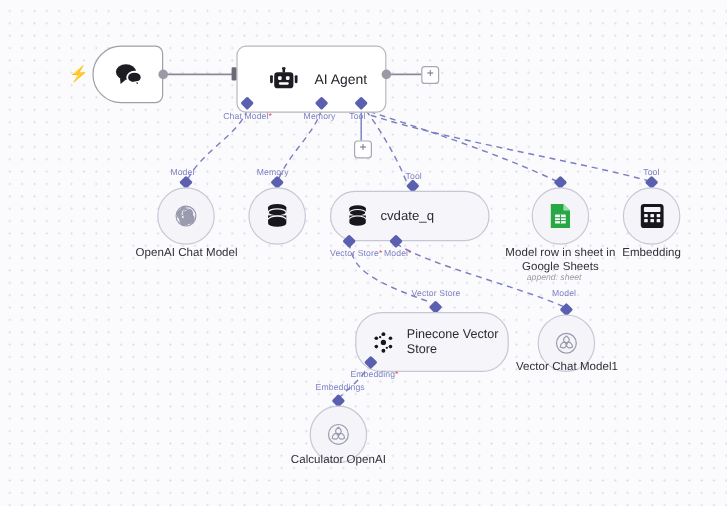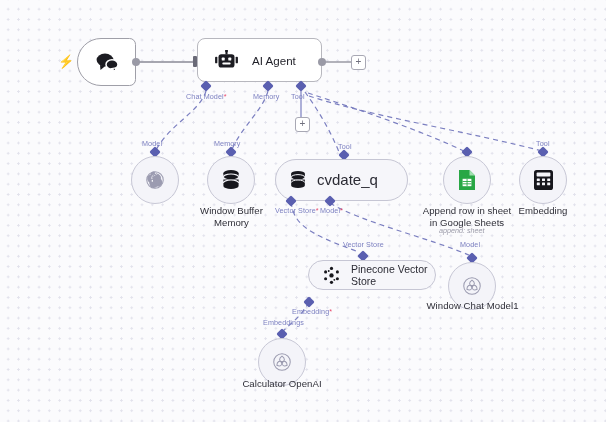--- a/index.html
+++ b/index.html
@@ -183,21 +183,21 @@
         <ellipse cx="11" cy="8" rx="8.4" ry="6.4" fill="#1c1c22"></ellipse>
         <path d="M6 13 L6.5 18 L11 14.2 Z" fill="#1c1c22"></path>
         <ellipse cx="18" cy="12.5" rx="6" ry="4.7" fill="#1c1c22" stroke="#ffffff" stroke-width="1.5"></ellipse>
         <path d="M21.5 16 L21.5 19.4 L17.6 16.6 Z" fill="#1c1c22" stroke="#ffffff" stroke-width="1.2"></path>
       </svg>
     </span>
   </div>
   <div class="bolt" style="left:58px; top:55px;">⚡</div>
   <div class="port-round" style="left:132px; top:58px;"></div>
 
-  <div class="node rect-node" style="left:197px; top:38px; width:125px; height:44px;">
+  <div class="node rect-node" style="left:197px; top:38px; width:125px; height:56px;padding-left:10px;">
     <span class="node-icon" style="margin-left:16px;">
       <svg width="25" height="20" viewBox="0 0 26 21" xmlns="http://www.w3.org/2000/svg">
         <rect x="1" y="7" width="2.4" height="7" rx="1" fill="#1c1c22"></rect>
         <rect x="22.6" y="7" width="2.4" height="7" rx="1" fill="#1c1c22"></rect>
         <rect x="4.6" y="4.5" width="16.8" height="14" rx="3" fill="#1c1c22"></rect>
         <rect x="11.9" y="0.4" width="2.2" height="4.2" fill="#1c1c22"></rect>
         <circle cx="13" cy="1" r="1.5" fill="#1c1c22"></circle>
         <rect x="8" y="8" width="3.1" height="3.1" rx="0.7" fill="#ffffff"></rect>
         <rect x="14.9" y="8" width="3.1" height="3.1" rx="0.7" fill="#ffffff"></rect>
         <rect x="8.6" y="13.2" width="8.8" height="2.1" rx="1" fill="#ffffff"></rect>
@@ -231,71 +231,71 @@
     <span class="node-icon">
       <svg width="22" height="22" viewBox="0 0 24 24" xmlns="http://www.w3.org/2000/svg">
         <path d="M11.9 2.3c-2.3 0-4.2 1.5-4.8 3.6-1.8.4-3.2 1.9-3.5 3.7-.4 2.2.7 4.3 2.6 5.3-.5 2.1.5 4.3 2.4 5.3 1.9 1 4.3.6 5.7-1 2.1.4 4.2-.7 5.1-2.6.9-1.9.5-4.2-1-5.6.5-2.1-.4-4.3-2.3-5.3-.9-.5-1.9-.6-2.9-.4-.9-1.9-2.8-3-4.3-3zm0 1.5c1.2 0 2.3.6 2.9 1.6l-4.4 2.5c-.4.2-.6.6-.6 1v5.3l-1.6-.9c-.1 0-.1-.1-.1-.2V9.5c0-1.9 1.7-3.6 3.8-3.6z" fill="#9b9bb0"></path>
         <circle cx="12" cy="12" r="9" fill="none" stroke="#9b9bb0" stroke-width="1.1"></circle>
         <path d="M12 5.5c1.6 1.1 2.6 2.2 2.6 3.7 0 1.6-1.1 2.6-2.6 3.6-1.5-1-2.6-2-2.6-3.6 0-1.5 1-2.6 2.6-3.7z" fill="none" stroke="#9b9bb0" stroke-width="1.1"></path>
         <path d="M6.4 15.5c.1-1.9.7-3.2 2-4 1.4-.8 2.8-.4 4.3.4-.1 1.8-.7 3.2-2.1 4-1.3.8-2.7.4-4.2-.4z" fill="none" stroke="#9b9bb0" stroke-width="1.1"></path>
         <path d="M17.6 15.5c-1.5.8-2.9 1.2-4.2.4-1.4-.8-2-2.2-2.1-4 1.5-.8 2.9-1.2 4.3-.4 1.3.8 1.9 2.1 2 4z" fill="none" stroke="#9b9bb0" stroke-width="1.1"></path>
       </svg>
     </span>
   </div>
+  <div class="caption" style="left:104px; top:205px; width:103px;">OpenAI Chat Model</div>
 
   <div class="port" style="left:227px; top:148px;"></div>
   <div class="port-label" style="left:214px; top:139px;">Memory</div>
   <div class="node circle-node" style="left:207px; top:156px; width:48px; height:48px;">
     <span class="node-icon">
       <svg width="20" height="22" viewBox="0 0 20 22" xmlns="http://www.w3.org/2000/svg">
         <ellipse cx="10" cy="4" rx="7.6" ry="3" fill="#17171d"></ellipse>
         <rect x="2.4" y="4" width="15.2" height="4" fill="#17171d"></rect>
         <ellipse cx="10" cy="8" rx="7.6" ry="3" fill="#17171d" stroke="#f4f4f9" stroke-width="1.1"></ellipse>
         <rect x="2.4" y="10.5" width="15.2" height="3.8" fill="#17171d"></rect>
         <ellipse cx="10" cy="14" rx="7.6" ry="3" fill="#17171d" stroke="#f4f4f9" stroke-width="1.1"></ellipse>
         <path d="M2.4 14 v3 a7.6 3 0 0 0 15.2 0 v-3z" fill="#17171d"></path>
       </svg>
     </span>
   </div>
-  <div class="caption" style="left:187px; top:205px; width:89px;">Window Buffer Memory</div>
 
   <div class="port" style="left:340px; top:151px;"></div>
   <div class="port-label" style="left:338px; top:142px;">Tool</div>
   <div class="node pill-node" style="left:275px; top:159px; width:133px; height:42px;">
     <span class="node-icon">
       <svg width="18" height="20" viewBox="0 0 20 22" xmlns="http://www.w3.org/2000/svg">
         <ellipse cx="10" cy="4" rx="7.6" ry="3" fill="#17171d"></ellipse>
         <rect x="2.4" y="4" width="15.2" height="4" fill="#17171d"></rect>
         <ellipse cx="10" cy="8" rx="7.6" ry="3" fill="#17171d" stroke="#f6f6fa" stroke-width="1.1"></ellipse>
         <rect x="2.4" y="10.5" width="15.2" height="3.8" fill="#17171d"></rect>
         <ellipse cx="10" cy="14" rx="7.6" ry="3" fill="#17171d" stroke="#f6f6fa" stroke-width="1.1"></ellipse>
         <path d="M2.4 14 v3 a7.6 3 0 0 0 15.2 0 v-3z" fill="#17171d"></path>
       </svg>
     </span>
-    <span class="pill-label" style="font-size:15px;">cvdate_q</span>
+    <span class="pill-label" style="font-size:11px;">cvdate_q</span>
   </div>
   <div class="port" style="left:287px; top:197px;"></div>
   <div class="port-label" style="left:275px; top:206px;">Vector Store<span class="req">*</span></div>
   <div class="port" style="left:326px; top:197px;"></div>
   <div class="port-label" style="left:320px; top:206px;">Model<span class="req">*</span></div>
 
   <div class="port" style="left:463px; top:148px;"></div>
   <div class="node circle-node" style="left:443px; top:156px; width:48px; height:48px;">
     <span class="node-icon">
       <svg width="18" height="22" viewBox="0 0 18 22" xmlns="http://www.w3.org/2000/svg">
         <path d="M1 1 h10.5 L17 6.5 V21 H1 Z" fill="#28a745"></path>
         <path d="M11.5 1 L17 6.5 h-5.5 Z" fill="#9fe0b0"></path>
         <rect x="4.6" y="9.8" width="8.8" height="7.4" fill="#ffffff"></rect>
         <rect x="4.6" y="12" width="8.8" height="0.9" fill="#28a745"></rect>
         <rect x="4.6" y="14.4" width="8.8" height="0.9" fill="#28a745"></rect>
         <rect x="8.6" y="9.8" width="0.9" height="7.4" fill="#28a745"></rect>
       </svg>
     </span>
   </div>
-  <div class="caption" style="left:419px; top:205px; width:96px;">Append row in sheet in Google Sheets</div>
+  <div class="caption" style="left:419px; top:205px; width:96px;">Model row in sheet in Google Sheets</div>
   <div class="edge-label-gray" style="left:439px; top:226px;">append: sheet</div>
 
   <div class="port" style="left:539px; top:148px;"></div>
   <div class="port-label" style="left:536px; top:139px;">Tool</div>
   <div class="node circle-node" style="left:519px; top:156px; width:48px; height:48px;">
     <span class="node-icon">
       <svg width="21" height="22" viewBox="0 0 21 22" xmlns="http://www.w3.org/2000/svg">
         <rect x="1" y="1" width="19" height="20" rx="2.6" fill="#17171d"></rect>
         <rect x="3.6" y="3.6" width="13.8" height="4" rx="0.8" fill="#f4f4f9"></rect>
         <rect x="3.8" y="9.4" width="3" height="2.6" rx="0.5" fill="#f4f4f9"></rect>
@@ -304,21 +304,21 @@
         <rect x="3.8" y="13.6" width="3" height="2.6" rx="0.5" fill="#f4f4f9"></rect>
         <rect x="9" y="13.6" width="3" height="2.6" rx="0.5" fill="#f4f4f9"></rect>
         <rect x="14.2" y="13.6" width="3" height="2.6" rx="0.5" fill="#f4f4f9"></rect>
       </svg>
     </span>
   </div>
   <div class="caption" style="left:510px; top:205px; width:66px;">Embedding</div>
 
   <div class="port" style="left:359px; top:252px;"></div>
   <div class="port-label" style="left:343px; top:240px;">Vector Store</div>
-  <div class="node pill-node" style="left:308px; top:260px; width:128px; height:30px;justify-content:space-between;">
+  <div class="node pill-node" style="left:296px; top:260px; width:128px; height:50px;justify-content:space-between;">
     <span class="node-icon">
       <svg width="19" height="19" viewBox="0 0 20 20" xmlns="http://www.w3.org/2000/svg">
         <circle cx="10" cy="2.6" r="1.7" fill="#17171d"></circle>
         <circle cx="16.2" cy="6.2" r="1.6" fill="#17171d"></circle>
         <circle cx="16.2" cy="13.5" r="1.6" fill="#17171d"></circle>
         <circle cx="10" cy="17.2" r="1.7" fill="#17171d"></circle>
         <circle cx="3.8" cy="13.5" r="1.6" fill="#17171d"></circle>
         <circle cx="3.8" cy="6.2" r="1.6" fill="#17171d"></circle>
         <circle cx="10" cy="9.9" r="2.3" fill="#17171d"></circle>
         <circle cx="7.1" cy="5.2" r="1" fill="#17171d"></circle>
@@ -335,21 +335,21 @@
   <div class="node circle-node" style="left:448px; top:262px; width:48px; height:48px;">
     <span class="node-icon">
       <svg width="22" height="22" viewBox="0 0 24 24" xmlns="http://www.w3.org/2000/svg">
         <circle cx="12" cy="12" r="9" fill="none" stroke="#9b9bb0" stroke-width="1.1"></circle>
         <path d="M12 5.5c1.6 1.1 2.6 2.2 2.6 3.7 0 1.6-1.1 2.6-2.6 3.6-1.5-1-2.6-2-2.6-3.6 0-1.5 1-2.6 2.6-3.7z" fill="none" stroke="#9b9bb0" stroke-width="1.1"></path>
         <path d="M6.4 15.5c.1-1.9.7-3.2 2-4 1.4-.8 2.8-.4 4.3.4-.1 1.8-.7 3.2-2.1 4-1.3.8-2.7.4-4.2-.4z" fill="none" stroke="#9b9bb0" stroke-width="1.1"></path>
         <path d="M17.6 15.5c-1.5.8-2.9 1.2-4.2.4-1.4-.8-2-2.2-2.1-4 1.5-.8 2.9-1.2 4.3-.4 1.3.8 1.9 2.1 2 4z" fill="none" stroke="#9b9bb0" stroke-width="1.1"></path>
       </svg>
     </span>
   </div>
-  <div class="caption" style="left:421px; top:300px; width:103px;">Window Chat Model1</div>
+  <div class="caption" style="left:421px; top:300px; width:103px;">Vector Chat Model1</div>
 
   <div class="port" style="left:278px; top:330px;"></div>
   <div class="port-label" style="left:263px; top:318px;">Embeddings</div>
   <div class="node circle-node" style="left:258px; top:338px; width:48px; height:48px;">
     <span class="node-icon">
       <svg width="22" height="22" viewBox="0 0 24 24" xmlns="http://www.w3.org/2000/svg">
         <circle cx="12" cy="12" r="9" fill="none" stroke="#9b9bb0" stroke-width="1.1"></circle>
         <path d="M12 5.5c1.6 1.1 2.6 2.2 2.6 3.7 0 1.6-1.1 2.6-2.6 3.6-1.5-1-2.6-2-2.6-3.6 0-1.5 1-2.6 2.6-3.7z" fill="none" stroke="#9b9bb0" stroke-width="1.1"></path>
         <path d="M6.4 15.5c.1-1.9.7-3.2 2-4 1.4-.8 2.8-.4 4.3.4-.1 1.8-.7 3.2-2.1 4-1.3.8-2.7.4-4.2-.4z" fill="none" stroke="#9b9bb0" stroke-width="1.1"></path>
         <path d="M17.6 15.5c-1.5.8-2.9 1.2-4.2.4-1.4-.8-2-2.2-2.1-4 1.5-.8 2.9-1.2 4.3-.4 1.3.8 1.9 2.1 2 4z" fill="none" stroke="#9b9bb0" stroke-width="1.1"></path>

